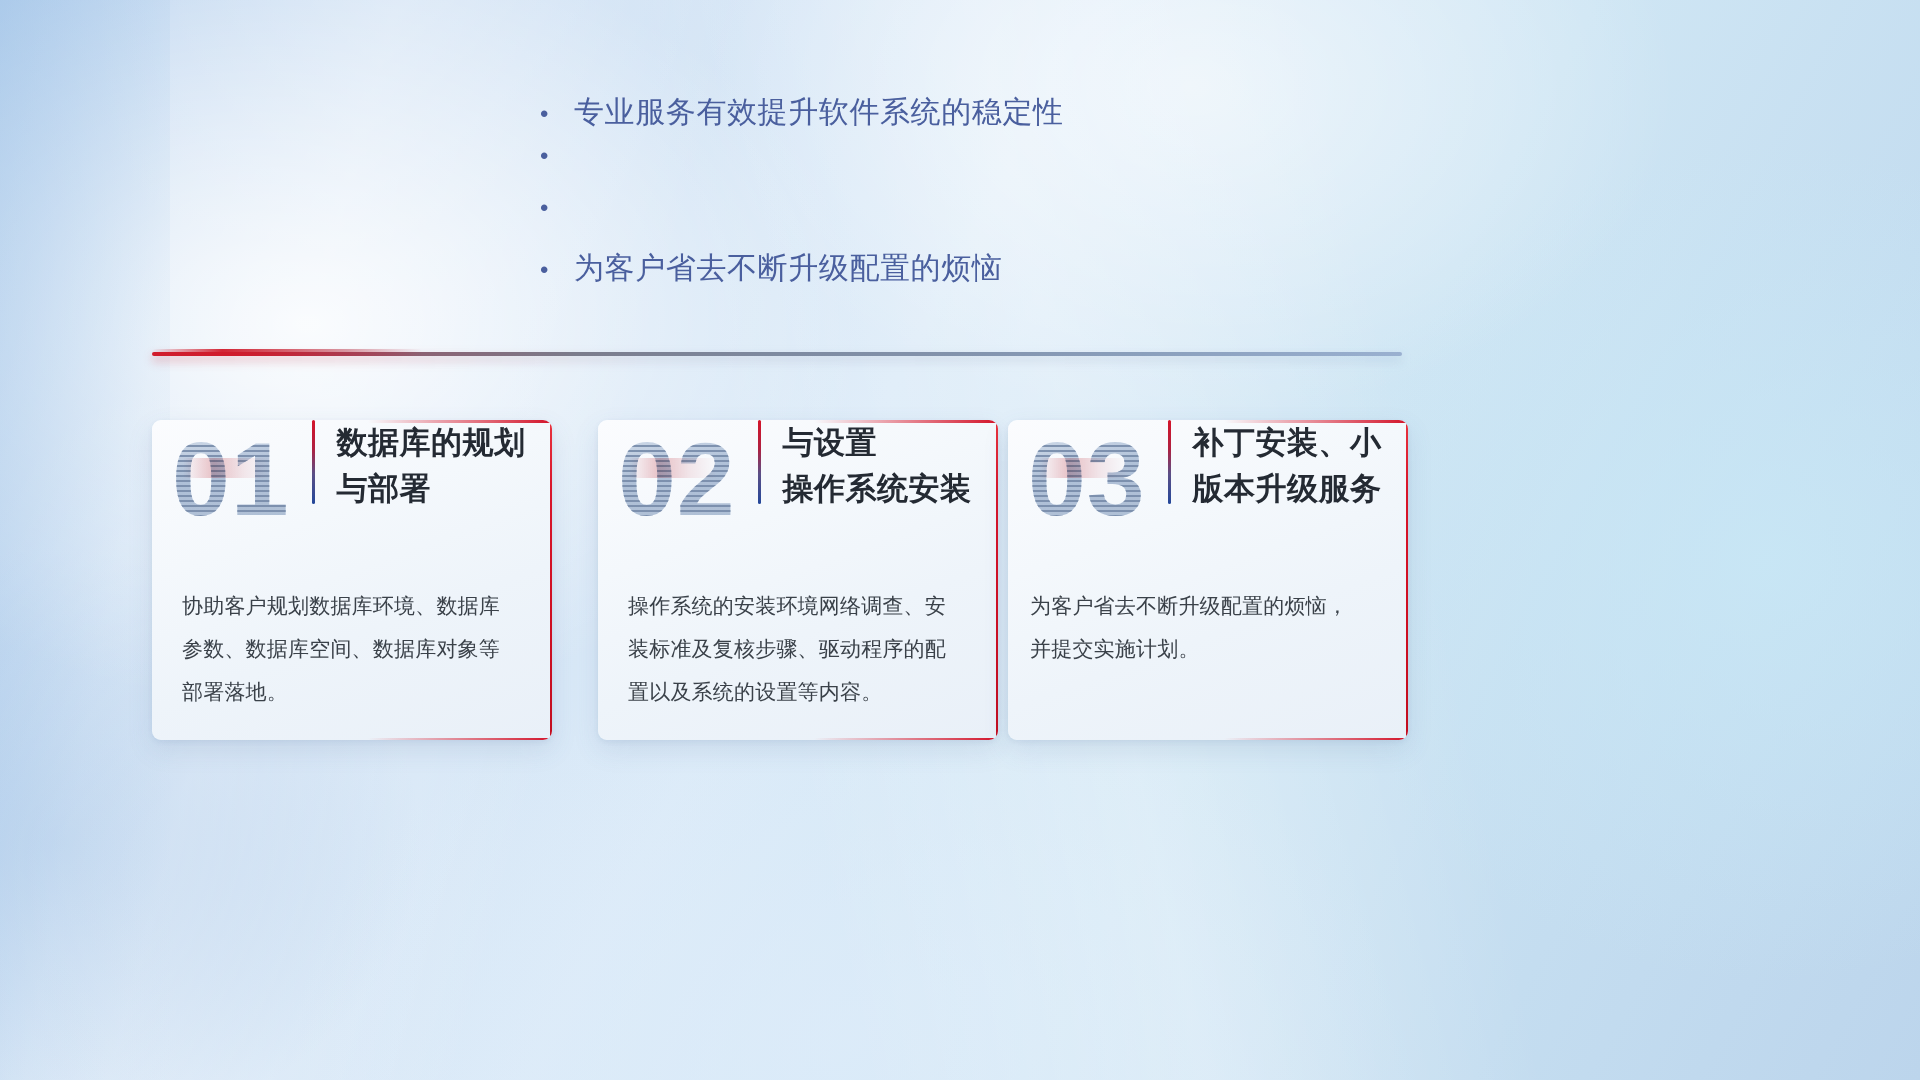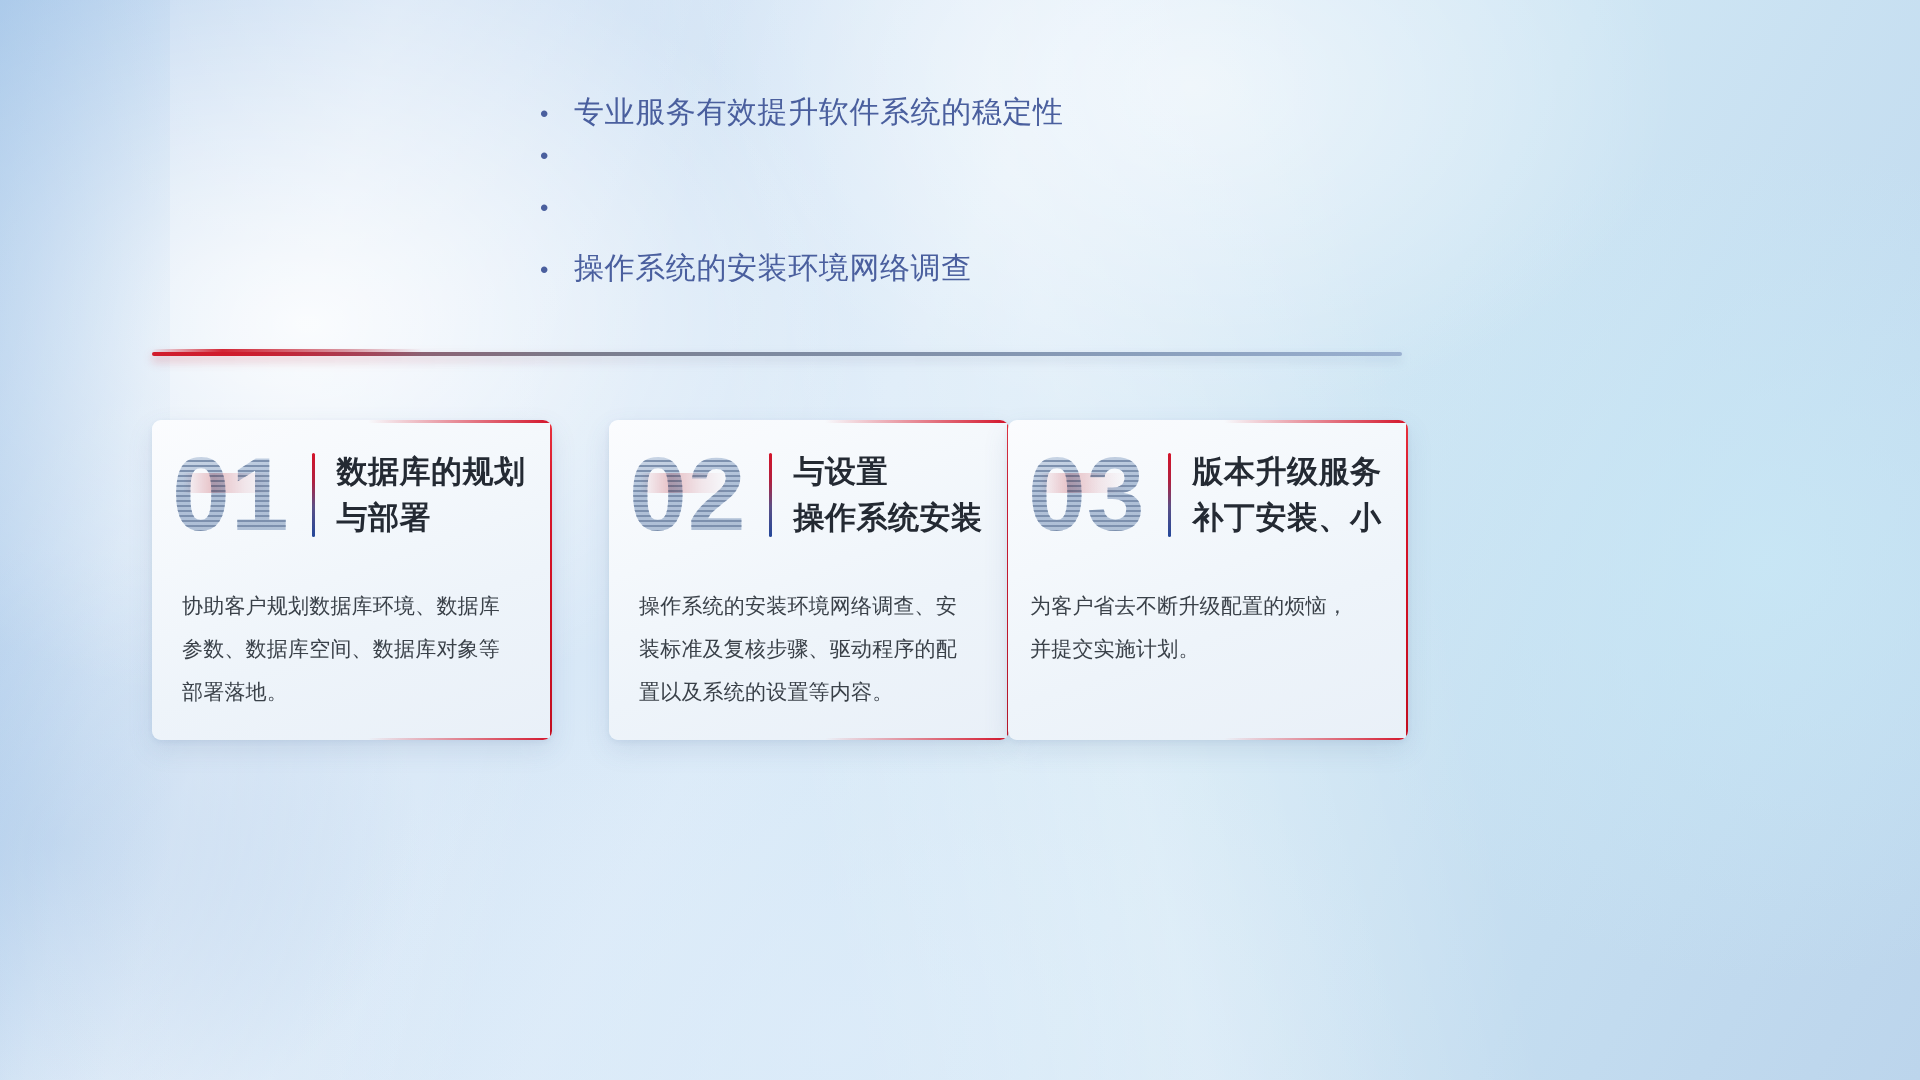--- a/index.html
+++ b/index.html
@@ -128,21 +128,21 @@
   .card-accent-bottom {
     position: absolute;
     right: 0; bottom: 0;
     width: 46%; height: 2.5px;
     background: linear-gradient(90deg, rgba(210,20,40,0.0) 0%, rgba(214,22,42,0.55) 55%, #d3142a 100%);
   }
 
   .card-head {
     position: relative;
     display: flex;
-    align-items: center;
+    align-items: flex-start;
     height: 150px;
     padding: 0 0 0 20px;
   }
   
   .wm-num {
     position: relative;
     width: 134px;
     flex: 0 0 134px;
     height: 120px;
     font-size: 104px;
@@ -186,21 +186,21 @@
   .card-body {
     position: relative;
     padding: 14px 52px 0 30px;
     color: #3a4149;
     font-size: 21px;
     line-height: 43px;
     letter-spacing: 0.2px;
   }
 
   .card-1 { left: 152px; }
-  .card-2 { left: 598px; margin-left: 11px; }
+  .card-2 { left: 598px; }
   .card-3 { left: 1008px; }
   .card-3 .card-body { padding-left: 22px; }
 </style>
 </head>
 <body>
 
 <div id="stage">
 
   <div class="bullets">
 
@@ -212,21 +212,21 @@
     <div class="bullet-row">
       <span class="bullet-dot">•</span>
     </div>
 
     <div class="bullet-row">
       <span class="bullet-dot">•</span>
     </div>
 
     <div class="bullet-row">
       <span class="bullet-dot">•</span>
-      <span class="bullet-text">操作系统的安装环境网络调查</span>
+      <span class="bullet-text">为客户省去不断升级配置的烦恼</span>
     </div>
 
   </div>
 
   <div class="divider-wrap">
     <div class="divider-glow"></div>
     <div class="divider-line"></div>
     <div class="divider-taper"></div>
   </div>
 
@@ -263,22 +263,22 @@
     </div>
 
     <div class="card card-3">
       <div class="card-accent"></div>
       <div class="card-accent-top"></div>
       <div class="card-accent-bottom"></div>
       <div class="card-head">
         <div class="wm-num">03</div>
         <div class="title-bar"></div>
         <div class="card-title">
+          <div>补丁安装、小</div>
           <div>版本升级服务</div>
-          <div>补丁安装、小</div>
         </div>
       </div>
       <div class="card-body">为客户省去不断升级配置的烦恼，并提交实施计划。</div>
     </div>
 
   </div>
 
 </div>
 
 </body></html>

